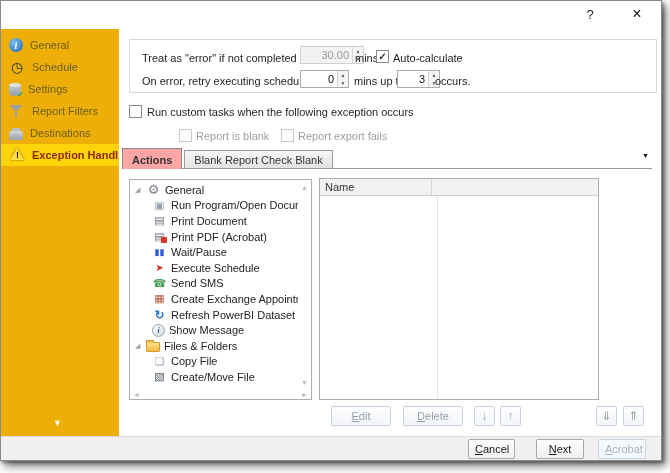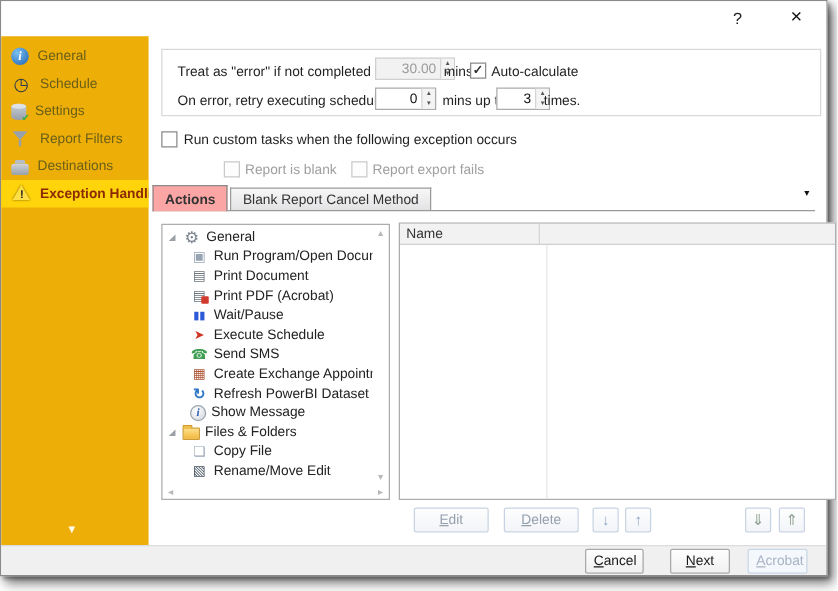--- a/index.html
+++ b/index.html
@@ -107,21 +107,21 @@
   .copy-file-icon::before{content:"❏";font-size:11px;color:#9aa7b8;}
   .rename-file-icon::before{content:"▧";font-size:11px;color:#45525f;}
   .delete-file-icon::before{content:"✘";font-size:11px;font-weight:bold;color:#cf2b20;}
   .sc{position:absolute;font-size:7px;color:#b9b9b9;cursor:default;}
   .sc-up{right:3px;top:4px;}
   .sc-down{right:3px;bottom:13px;}
   .sc-left{left:3px;bottom:1px;}
   .sc-right{right:3px;bottom:1px;}
 
   
-  .table{position:absolute;left:200px;top:149px;width:350px;height:222px;border:1px solid #adadad;background:#fff;}
+  .table{position:absolute;left:200px;top:149px;width:280px;height:222px;border:1px solid #adadad;background:#fff;}
   .thead{position:absolute;left:0;right:0;top:0;height:17px;background:#f2f2f2;border-bottom:1px solid #cfcfcf;display:flex;}
   .th{font-size:11px;color:#333;padding:2px 0 0 5px;}
   .th1{width:112px;border-right:1px solid #d6d6d6;}
   .th2{flex:1;}
   .col-line{position:absolute;left:117px;top:17px;bottom:0;border-left:1px solid #e6e6e6;}
 
   
   button{font-family:"Liberation Sans",sans-serif;cursor:default;}
   .pbtn{position:absolute;top:377px;width:60px;height:20px;font-size:11px;color:#95a0ad;
         background:linear-gradient(#fefefe,#f2f4f8);border:1px solid #c7d3e2;border-radius:2px;display:inline-block;}
@@ -215,34 +215,34 @@
           </span>
         </div>
         <span class="lbl gb-u2">mins up to</span>
         <div class="spin gb-s3">
           <span class="spin-val">3</span>
           <span class="spin-btns">
             <span class="su">▲</span>
             <span class="sd">▼</span>
           </span>
         </div>
-        <span class="lbl gb-u3">times.</span>
+        <span class="lbl gb-u3">occurs.</span>
       </div>
 
       <span class="cb ct-cb"></span>
       <span class="lbl ct-lbl">Run custom tasks when the following exception occurs</span>
 
       <span class="cb disabled sub-cb1"></span>
       <span class="lbl dis sub-lbl1">Report is blank</span>
       <span class="cb disabled sub-cb2"></span>
       <span class="lbl dis sub-lbl2">Report export fails</span>
 
       <div class="tabs">
         <div class="tab active">Actions</div>
-        <div class="tab">Blank Report Cancel Method</div>
+        <div class="tab">Blank Report Check Blank</div>
       </div>
       <span class="tab-dd">▼</span>
 
       <div class="tree">
         <div class="tree-rows">
 
             <div class="trow group">
               <span class="expander"></span>
               <span class="t-icon gear-icon"></span>
               <span class="t-label">General</span>
@@ -310,21 +310,21 @@
 
             <div class="trow child">
 
               <span class="t-icon copy-file-icon"></span>
               <span class="t-label">Copy File</span>
             </div>
 
             <div class="trow child">
 
               <span class="t-icon rename-file-icon"></span>
-              <span class="t-label">Rename/Move Edit</span>
+              <span class="t-label">Create/Move File</span>
             </div>
 
             <div class="trow child">
 
               <span class="t-icon delete-file-icon"></span>
               <span class="t-label">Delete File</span>
             </div>
           </div>
         <span class="sc sc-up">▲</span>
         <span class="sc sc-down">▼</span>

